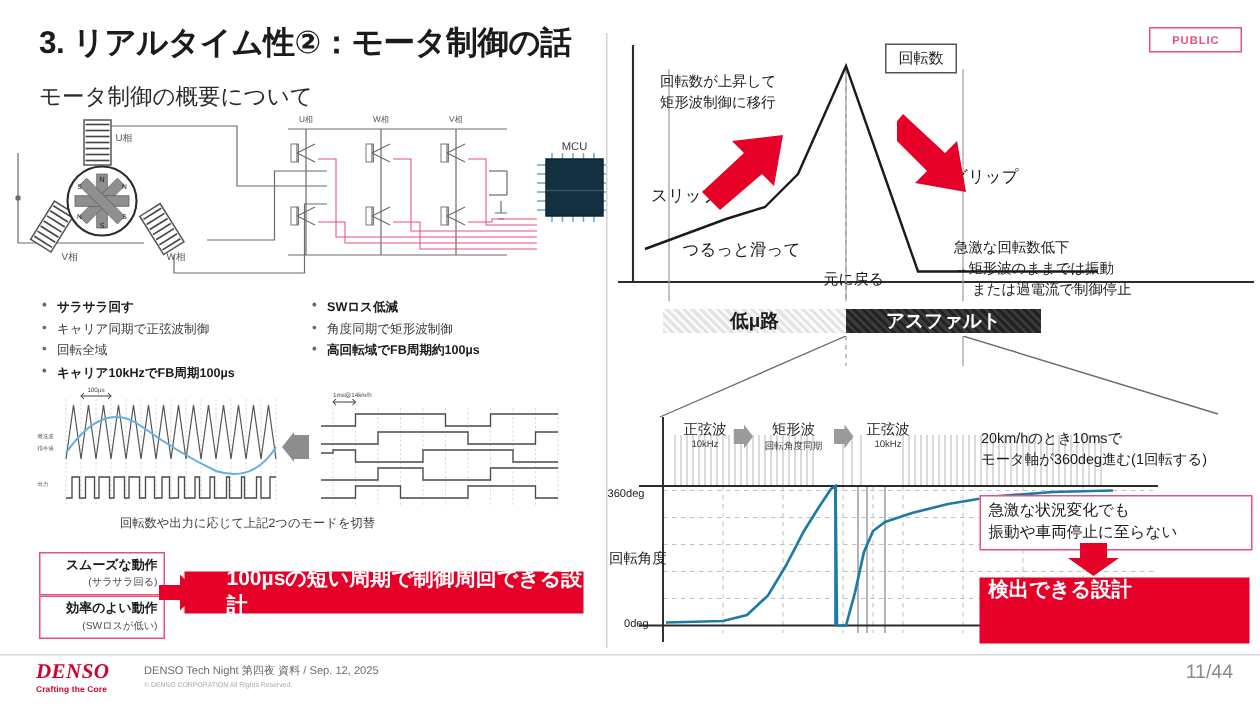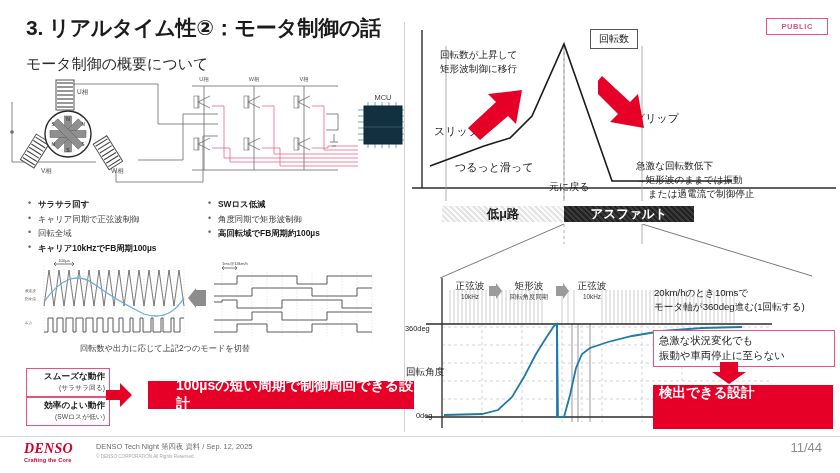--- a/index.html
+++ b/index.html
@@ -66,21 +66,21 @@
   #keybox-1 { left: 26px; top: 368px; }
   #keybox-2 { left: 26px; top: 397px; }
   .keybox .kb-main { font-size: 8.6px; font-weight: bold; color: #1b1b1b; white-space: nowrap; }
   .keybox .kb-sub { font-size: 6.8px; color: #4a4a4a; white-space: nowrap; }
 
   .red-banner {
     position: absolute; background: #e60027; color: #fff;
     font-weight: bold; display: flex; align-items: center; justify-content: center;
   }
   #banner-left {
-    left: 148px; top: 381px; width: 266px; height: 28px; font-size: 14px; padding-left: 28px;
+    left: 123px; top: 381px; width: 266px; height: 28px; font-size: 14px; padding-left: 28px;
   }
   #banner-right {
     left: 653px; top: 385px; width: 180px; height: 44px;
     font-size: 13.5px; line-height: 1.25; text-align: left;
     justify-content: flex-start; padding-left: 6px; flex-direction: column;
     align-items: flex-start;
   }
   .red-arrow-right {
     position: absolute; left: 106px; top: 383px;
   }

